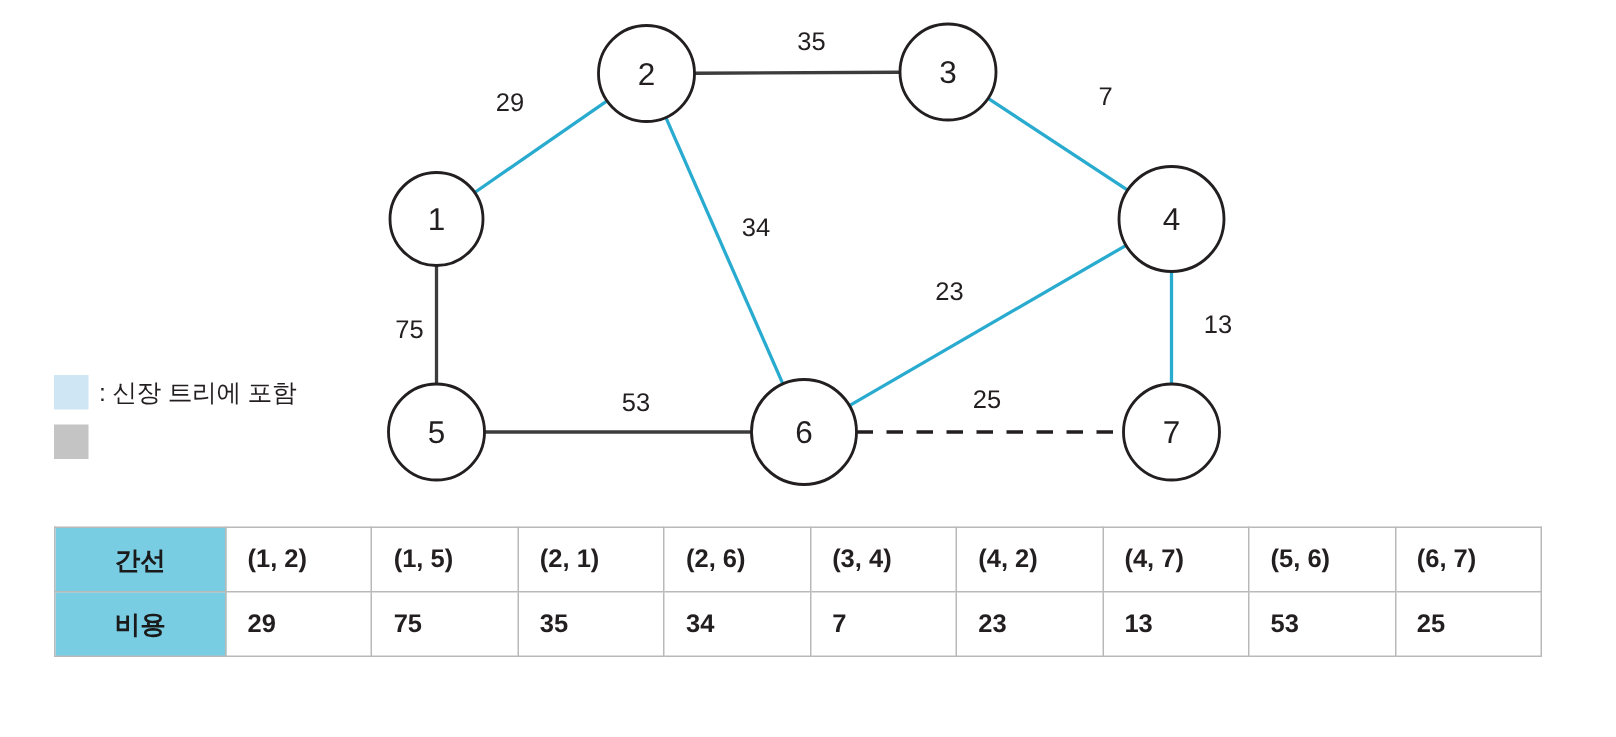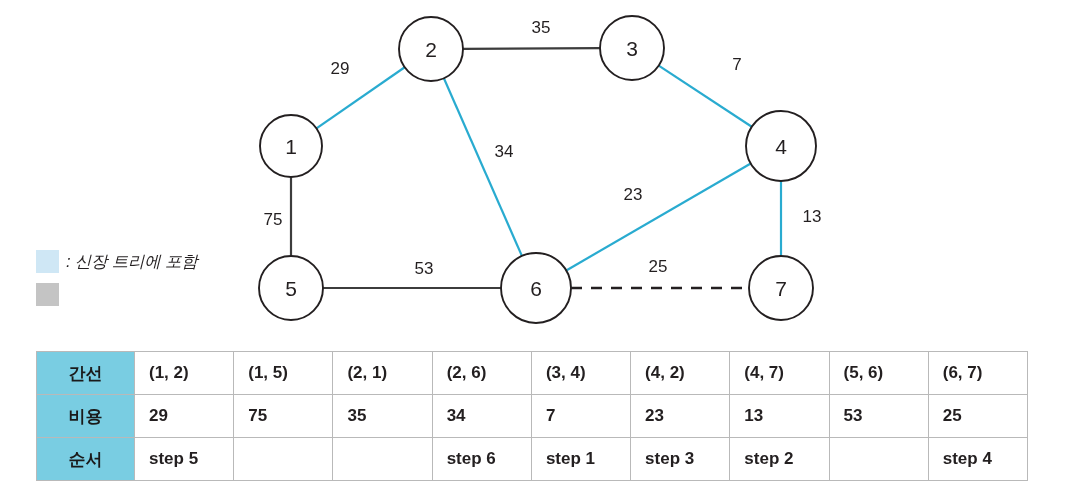--- a/index.html
+++ b/index.html
@@ -26,21 +26,20 @@
   .legend {
     position: absolute;
     left: 36px;
     top: 245px;
     width: 250px;
   }
   .legend-row {
     display: flex;
     align-items: center;
     height: 33px;
-    font-style: italic;
   }
   .legend-swatch {
     width: 23px;
     height: 23px;
     margin-right: 7px;
     flex: 0 0 auto;
   }
   .legend-swatch.included { background: #cfe7f5; }
   .legend-swatch.excluded { background: #c4c4c4; }
   .legend-text {
@@ -66,21 +65,21 @@
     font-size: 17px;
     font-weight: bold;
     color: #231f20;
     vertical-align: middle;
     box-sizing: border-box;
   }
   #edge-table .rowhead {
     background: #79cde2;
     color: #1a1a1a;
     font-weight: bold;
-    width: 98px;
+    width: 114px;
     padding-left: 0;
     text-align: center;
     font-size: 17px;
   }
   .c-in  { color: #29abd0; }
   .c-out { color: #231f20; }
   .c-gray{ color: #8b8b8b; }
 
   .nodelabel {
     font-family: "Liberation Sans", "DejaVu Sans", sans-serif;
@@ -182,26 +181,14 @@
     <td class="c-in">29</td>
         <td class="c-out">75</td>
         <td class="c-out">35</td>
         <td class="c-in">34</td>
         <td class="c-in">7</td>
         <td class="c-in">23</td>
         <td class="c-in">13</td>
         <td class="c-out">53</td>
         <td class="c-gray">25</td>
       </tr>
-    <tr>
-      <th class="rowhead">순서</th>
-    <td class="c-in">step 5</td>
-        <td class="c-out"></td>
-        <td class="c-out"></td>
-        <td class="c-in">step 6</td>
-        <td class="c-in">step 1</td>
-        <td class="c-in">step 3</td>
-        <td class="c-in">step 2</td>
-        <td class="c-out"></td>
-        <td class="c-gray">step 4</td>
-      </tr>
   </tbody>
 </table>
 
 </body></html>

